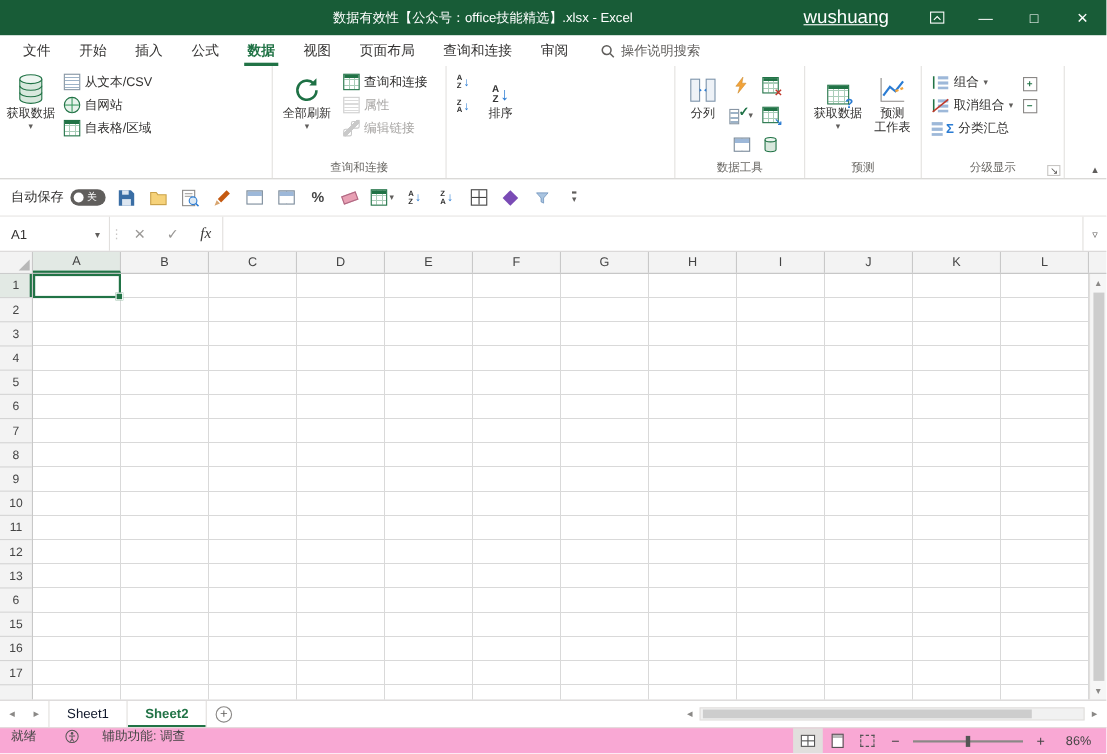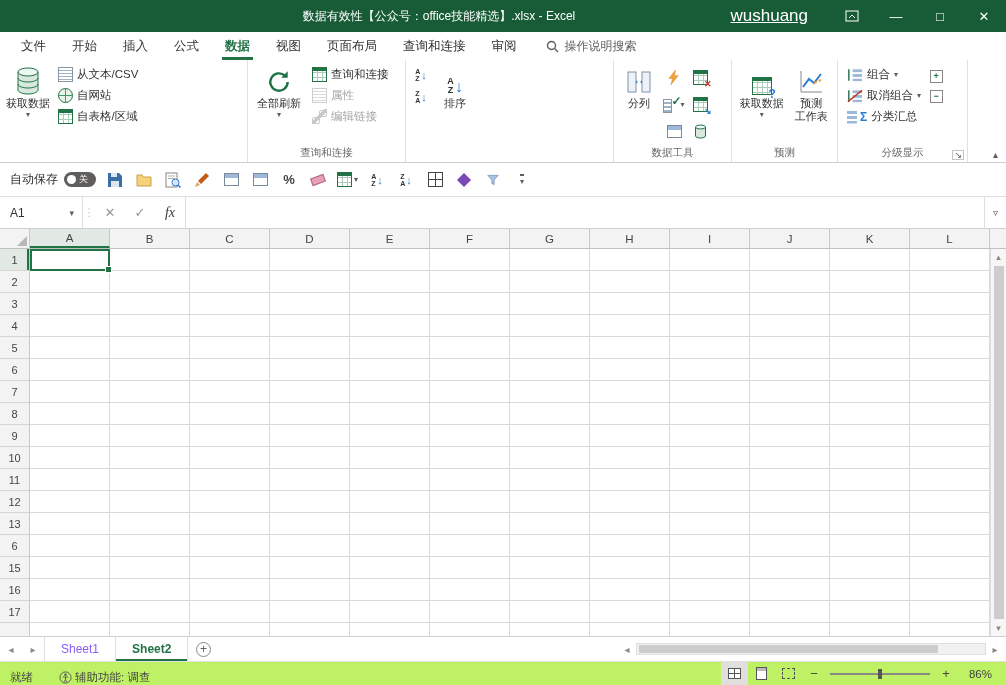--- a/index.html
+++ b/index.html
@@ -79,21 +79,21 @@
 .qat{flex:0 0 34px;display:flex;align-items:center;gap:9px;padding:0 10px;border-bottom:1px solid #e1dfdd;background:#fff;}
 .autosave{display:flex;align-items:center;gap:6px;font-size:12px;}
 .toggle{width:32px;height:15px;border-radius:8px;background:#605e5c;display:flex;align-items:center;padding:0 3px;gap:3px;color:#fff;font-size:9px;}
 .knob{width:9px;height:9px;border-radius:50%;background:#fff;}
 .qbtn{min-width:20px;height:24px;display:flex;align-items:center;justify-content:center;gap:2px;}
 .qtext{font-size:13px;font-weight:700;color:#444;}
 .qmore{border-top:2px solid #605e5c;padding-top:1px;font-size:8px;color:#605e5c;}
 
 
 .fbar{flex:0 0 32px;display:flex;align-items:stretch;border-bottom:1px solid #d0cece;background:#fff;}
-.namebox{width:83px;display:flex;align-items:center;padding:0 8px 0 10px;font-size:12px;border-right:1px solid #e1dfdd;}
+.namebox{width:100px;display:flex;align-items:center;padding:0 8px 0 10px;font-size:12px;border-right:1px solid #e1dfdd;}
 .nb-caret{margin-left:auto;font-size:9px;color:#605e5c;padding-left:8px;}
 .fb-dots{width:12px;display:flex;align-items:center;justify-content:center;color:#c8c6c4;font-size:11px;}
 .fb-btn{width:30px;display:flex;align-items:center;justify-content:center;color:#9a9896;font-size:13px;}
 .fb-fx{font-style:italic;font-family:"Liberation Serif",serif;color:#3b3a39;font-size:14px;}
 .fb-input{flex:1;border-left:1px solid #e1dfdd;}
 .fb-expand{width:22px;display:flex;align-items:center;justify-content:center;color:#605e5c;font-size:10px;border-left:1px solid #e1dfdd;}
 
 
 .gridwrap{flex:1;display:flex;flex-direction:column;background:#fff;min-height:0;}
 .headerrow{flex:0 0 20px;display:flex;background:#f3f3f3;border-bottom:1px solid #c0c0c0;}
@@ -110,34 +110,34 @@
 .cells{flex:1;position:relative;background-image:repeating-linear-gradient(to right,rgba(0,0,0,0) 0 79px,#d9d9d9 79px 80px),repeating-linear-gradient(to bottom,rgba(0,0,0,0) 0 21px,#d9d9d9 21px 22px);}
 .selection{position:absolute;left:0;top:0;width:80px;height:22px;border:2px solid #217346;}
 .selection::after{content:"";position:absolute;right:-4px;bottom:-4px;width:5px;height:5px;background:#217346;border:1px solid #fff;}
 .vscroll{width:16px;background:#f6f6f6;border-left:1px solid #e1dfdd;display:flex;flex-direction:column;align-items:center;}
 .vs-arrow{height:16px;display:flex;align-items:center;justify-content:center;color:#8a8886;font-size:9px;}
 .vs-thumb{flex:1;width:10px;margin:1px 0;background:#cdcdcd;}
 
 
 .sheetbar{flex:0 0 25px;display:flex;align-items:stretch;background:#fff;border-top:1px solid #d0cece;}
 .tabnav{width:22px;display:flex;align-items:center;justify-content:center;color:#8a8886;font-size:10px;}
-.sheettab{padding:0 16px;display:flex;align-items:center;font-size:12px;color:#8b5cf6;border-right:1px solid #e1dfdd;}
+.sheettab{padding:0 16px;display:flex;align-items:center;font-size:12px;color:#0f172a;border-right:1px solid #e1dfdd;}
 .sheettab:first-of-type{border-left:1px solid #e1dfdd;}
 .sheettab.active{color:#217346;font-weight:700;box-shadow:inset 0 -2px 0 #217346;}
 .addsheet{width:30px;display:flex;align-items:center;justify-content:center;}
 .addcirc{width:15px;height:15px;border-radius:50%;border:1px solid #8a8886;color:#605e5c;font-size:12px;line-height:13px;text-align:center;}
 .hscroll{margin-left:auto;display:flex;align-items:center;width:388px;padding-right:2px;}
 .hs-arrow{width:18px;text-align:center;color:#8a8886;font-size:10px;}
 .hs-track{flex:1;height:12px;background:#f1f1f1;border:1px solid #e1dfdd;position:relative;}
 .hs-thumb{position:absolute;left:2px;top:1px;bottom:1px;width:86%;background:#cdcdcd;}
 
 
-.statusbar{flex:0 0 23px;background:#bef264;border-top:1px solid #e1dfdd;display:flex;align-items:flex-end;font-size:11.5px;color:#444;}
+.statusbar{flex:0 0 23px;background:#f9a8d4;border-top:1px solid #e1dfdd;display:flex;align-items:flex-start;font-size:11.5px;color:#444;}
 .sb-ready{padding:0 16px 0 10px;}
-.sb-acc{display:flex;align-items:center;gap:3px;padding:0 10px;}
+.sb-acc{display:flex;align-items:center;gap:21px;padding:0 10px;}
 .sb-right{margin-left:auto;display:flex;align-items:center;}
 .view-btn{width:27px;height:23px;display:flex;align-items:center;justify-content:center;}
 .view-btn.active{background:#e1dfdd;}
 .ic-viewgrid{width:13px;height:11px;border:1px solid #555;background:linear-gradient(#555 0 0) center/100% 1px no-repeat,linear-gradient(#555 0 0) center/1px 100% no-repeat,#fff;display:inline-block;}
 .ic-viewpage{width:11px;height:13px;border:1px solid #555;background:linear-gradient(#bbb 0 3px,#fff 3px);display:inline-block;}
 .ic-viewbreak{width:13px;height:11px;border:1px dashed #555;display:inline-block;}
 .zoom-btn{width:24px;text-align:center;font-size:13px;color:#444;}
 .zoom-track{width:100px;height:2px;background:#8a8886;position:relative;margin:0 4px;}
 .zoom-thumb{position:absolute;left:48px;top:-4px;width:4px;height:10px;background:#555;}
 .zoom-label{width:48px;text-align:right;padding-right:14px;font-size:11.5px;}

